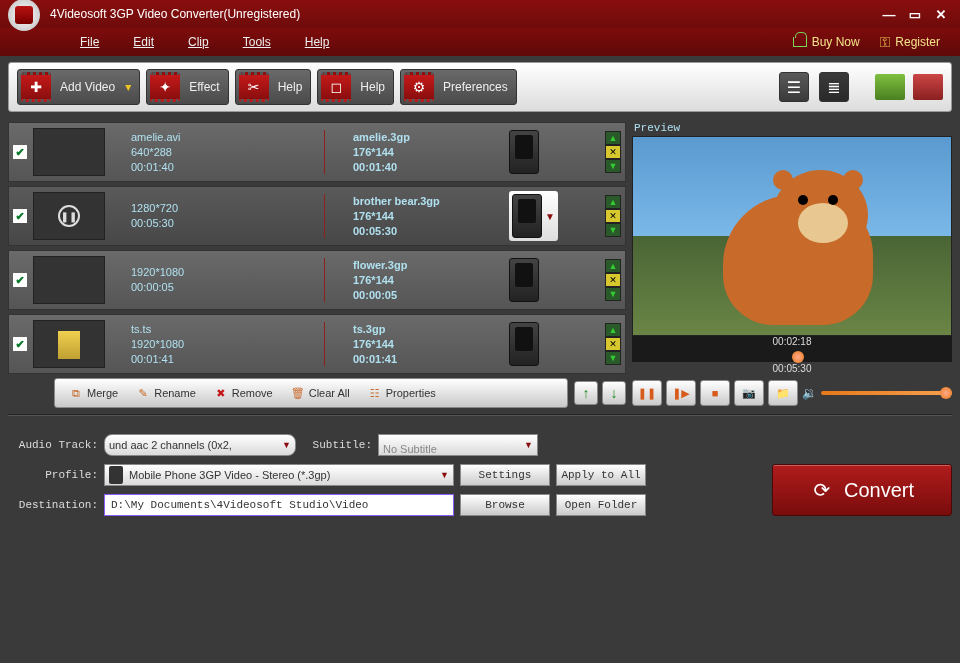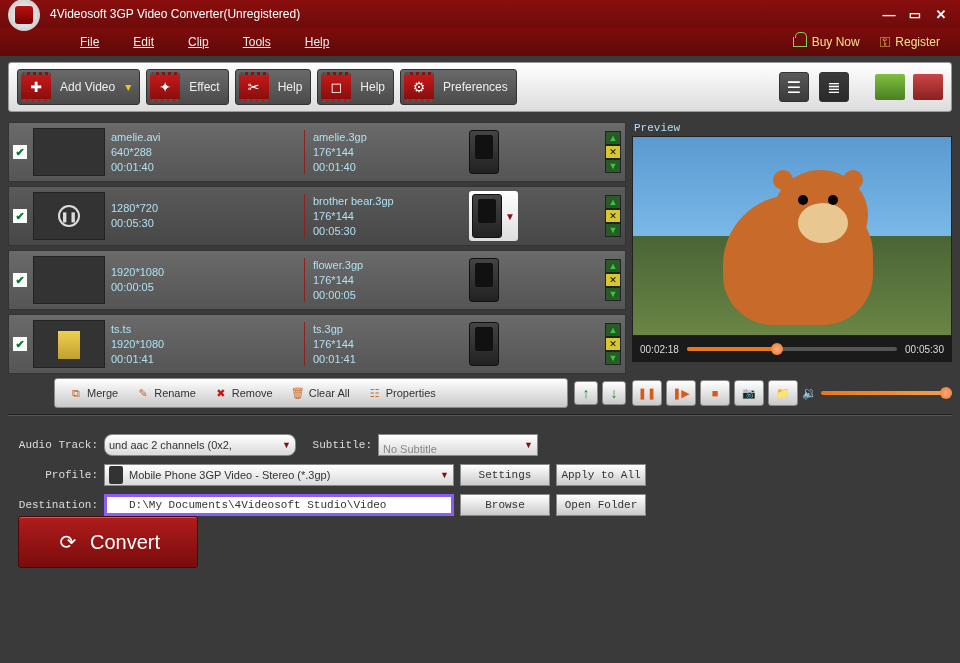--- a/index.html
+++ b/index.html
@@ -36,24 +36,24 @@
 .gpubadge.nv{background:linear-gradient(#7fbf3f,#4a8020);margin-right:2px;}
 .gpubadge.amd{background:linear-gradient(#cc4545,#8a2020);}
 
 
 .main{display:flex;padding:4px 8px 0 8px;gap:6px;}
 .filelist{flex:1;display:flex;flex-direction:column;gap:4px;}
 .row{height:60px;background:linear-gradient(#6a6a6a,#555);border:1px solid #333;display:flex;align-items:center;padding:0 4px;gap:6px;}
 .row .chk{width:14px;height:14px;background:#fff;display:flex;align-items:center;justify-content:center;color:#0a7a2a;font-size:11px;font-weight:bold;cursor:pointer;}
 .row .thumb{width:72px;height:48px;background:#333;border:1px solid #222;position:relative;}
 .row .thumb .pause{position:absolute;top:50%;left:50%;transform:translate(-50%,-50%);width:22px;height:22px;border:2px solid #ddd;border-radius:50%;display:flex;align-items:center;justify-content:center;color:#ddd;font-size:10px;}
-.row .col{display:flex;flex-direction:column;justify-content:center;font-size:11px;color:#b0e0f0;line-height:15px;font-family:"Courier New",monospace;}
+.row .col{display:flex;flex-direction:column;justify-content:center;font-size:11px;color:#b0e0f0;line-height:15px;font-family:"Courier New",monospace;margin-left:20px;}
 .row .col1{width:185px;}
 .row .sep{width:1px;height:44px;background:#8f2020;margin:0 2px;}
-.row .col2{width:150px;}
+.row .col2{width:150px;font-weight:bold;}
 .row .dev{width:30px;height:44px;background:linear-gradient(#444,#222);border-radius:3px;border:1px solid #111;position:relative;cursor:pointer;}
 .row .dev::after{content:"";width:18px;height:24px;background:#111;position:absolute;top:4px;left:5px;border-radius:2px;}
 .row.sel .devwrap{background:linear-gradient(#fff,#ddd);padding:3px;border-radius:3px;display:flex;align-items:center;gap:3px;}
 .row.sel .devwrap .dd{color:#8a0e0e;font-size:10px;}
 .row .rbtns{display:flex;flex-direction:column;gap:0;margin-left:auto;}
 .row .rbtns div{width:16px;height:14px;background:#4a4a4a;border:1px solid #222;display:flex;align-items:center;justify-content:center;font-size:9px;cursor:pointer;}
 .row .rbtns .up{color:#3c3;background:#2a5a2a;}
 .row .rbtns .cl{color:#000;background:#d8c830;}
 .row .rbtns .dn{color:#3c3;background:#2a5a2a;}
 
@@ -64,21 +64,21 @@
 .sky{position:absolute;inset:0;background:linear-gradient(#5a9ad0 0%,#7ab8e8 50%,#4a6535 50%,#6a8545 100%);}
 .bear{position:absolute;left:80px;bottom:10px;width:180px;height:160px;}
 .bear .body{width:150px;height:130px;background:#c86a2a;border-radius:70px 60px 50px 50px;position:absolute;bottom:0;left:10px;}
 .bear .head{width:95px;height:90px;background:#c86a2a;border-radius:50%;position:absolute;top:5px;left:60px;}
 .bear .snout{width:50px;height:40px;background:#e8c890;border-radius:50%;position:absolute;top:38px;left:85px;}
 .bear .eye{width:10px;height:10px;background:#000;border-radius:50%;position:absolute;}
 .bear .eye.l{top:30px;left:85px;}
 .bear .eye.r{top:30px;left:115px;}
 .bear .ear{width:20px;height:20px;background:#c86a2a;border-radius:50%;position:absolute;top:5px;}
 .bear .ear.l{left:60px;} .bear .ear.r{left:130px;}
-.timebar{height:26px;background:#1a1a1a;display:flex;align-items:center;padding:0 8px;font-size:10px;color:#ddd;gap:8px;}
+.timebar{height:26px;background:#1a1a1a;display:flex;align-items:center;padding:0 8px;font-size:10px;color:#ddd;gap:8px;flex-direction:column;}
 .timebar .track{flex:1;height:4px;background:#555;border-radius:2px;position:relative;}
 .timebar .track .fill{height:100%;width:42%;background:#e87818;border-radius:2px;}
 .timebar .track .knob{width:12px;height:12px;background:radial-gradient(#fa8,#e87818);border-radius:50%;position:absolute;top:-4px;left:40%;}
 
 
 .actions{margin:4px 8px 0 8px;display:flex;gap:6px;align-items:center;}
 .actionbar{flex:1;height:30px;background:linear-gradient(#fff,#c8c8c8);border:1px solid #888;border-radius:3px;display:flex;align-items:center;padding:0 6px;gap:2px;}
 .albtn{height:22px;padding:0 8px;display:flex;align-items:center;gap:4px;font-size:11px;color:#333;cursor:pointer;border-radius:2px;}
 .albtn .ic{width:14px;height:14px;display:flex;align-items:center;justify-content:center;font-size:11px;}
 .movebtns{display:flex;gap:4px;}
@@ -86,29 +86,29 @@
 .movebtns .up{color:#1a8a1a;} .movebtns .dn{color:#1a8a1a;}
 
 
 .playctrls{width:320px;display:flex;align-items:center;gap:4px;}
 .pcbtn{width:30px;height:26px;background:linear-gradient(#fff,#cacaca);border:1px solid #888;border-radius:3px;display:flex;align-items:center;justify-content:center;cursor:pointer;font-size:11px;color:#d85a1a;}
 .vol{flex:1;display:flex;align-items:center;gap:4px;}
 .vol .track{flex:1;height:4px;background:linear-gradient(90deg,#e87818,#f5a050);border-radius:2px;position:relative;}
 .vol .knob{width:12px;height:12px;background:radial-gradient(#fa8,#e87818);border-radius:50%;position:absolute;top:-4px;right:0;}
 
 
-.bottom{margin:18px 8px 8px 8px;display:flex;flex-direction:column;}
+.bottom{margin:18px 8px 8px 8px;display:flex;gap:10px;}
 .settings{flex:1;display:flex;flex-direction:column;gap:8px;font-size:11px;color:#ccc;}
 .srow{display:flex;align-items:center;gap:6px;}
 .srow .lbl{width:90px;text-align:right;font-family:"Courier New",monospace;color:#ddd;}
 .combo{height:22px;background:linear-gradient(#fff,#dadada);border:1px solid #888;display:flex;align-items:center;padding:0 4px;font-size:11px;color:#333;cursor:pointer;position:relative;}
 .combo .dd{margin-left:auto;color:#8a0e0e;font-size:9px;padding-left:4px;}
 .combo.audio{width:192px;border-radius:8px;} .combo.subtitle{width:160px;} .combo.profile{width:350px;}
 .combo.profile .pi{width:14px;height:18px;background:#333;border-radius:2px;margin-right:6px;}
-.txt{height:22px;background:#fff;border:3px solid #8b5cf6;padding:0 22px;font-size:11px;color:#333;display:flex;align-items:center;font-family:"Courier New",monospace;}
+.txt{height:22px;background:#fff;border:1px solid #8b5cf6;padding:0 6px;font-size:11px;color:#333;display:flex;align-items:center;font-family:"Courier New",monospace;}
 .txt.dest{width:350px;}
 .sbtn{width:90px;height:22px;background:linear-gradient(#fff,#cacaca);border:1px solid #888;display:flex;align-items:center;justify-content:center;font-size:11px;color:#333;cursor:pointer;font-family:"Courier New",monospace;}
 
 
 .convert-wrap{width:190px;display:flex;align-items:flex-end;justify-content:flex-end;}
 .convert{width:180px;height:52px;background:linear-gradient(#b01c1c,#7a0c0c);border:1px solid #4a0808;border-radius:3px;display:flex;align-items:center;justify-content:center;gap:10px;color:#fff;font-size:20px;cursor:pointer;box-shadow:inset 0 1px 0 rgba(255,255,255,.3);}
 .convert .ic{width:24px;height:24px;display:flex;align-items:center;justify-content:center;font-size:20px;}
 
 
 .th1{background:linear-gradient(#8a9a4a 60%,#3a4a2a);} 

